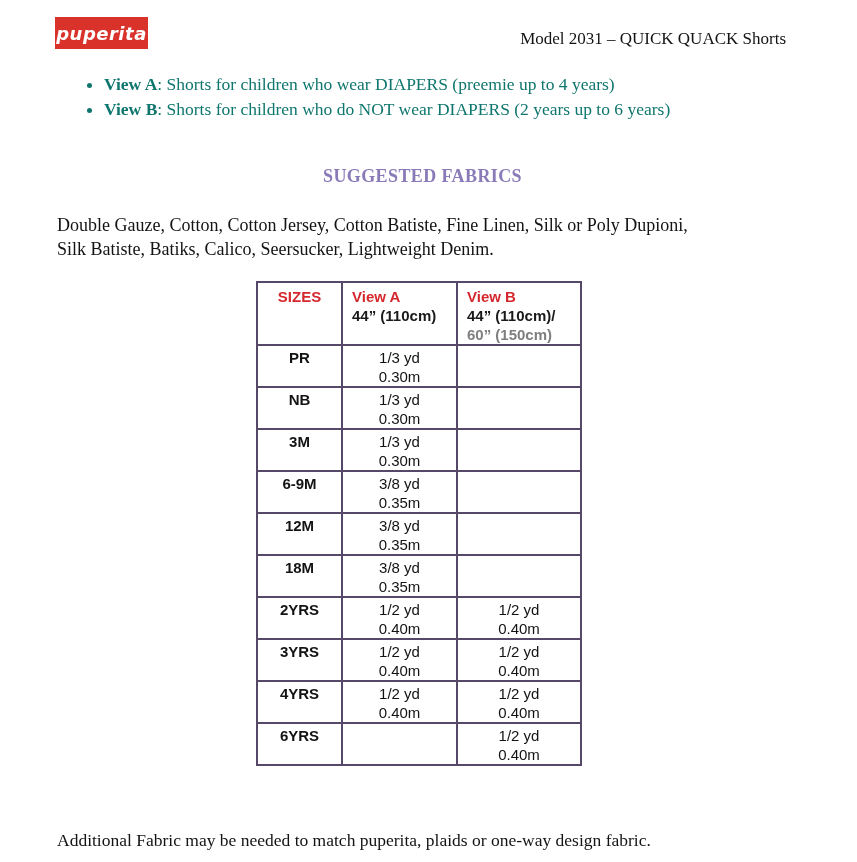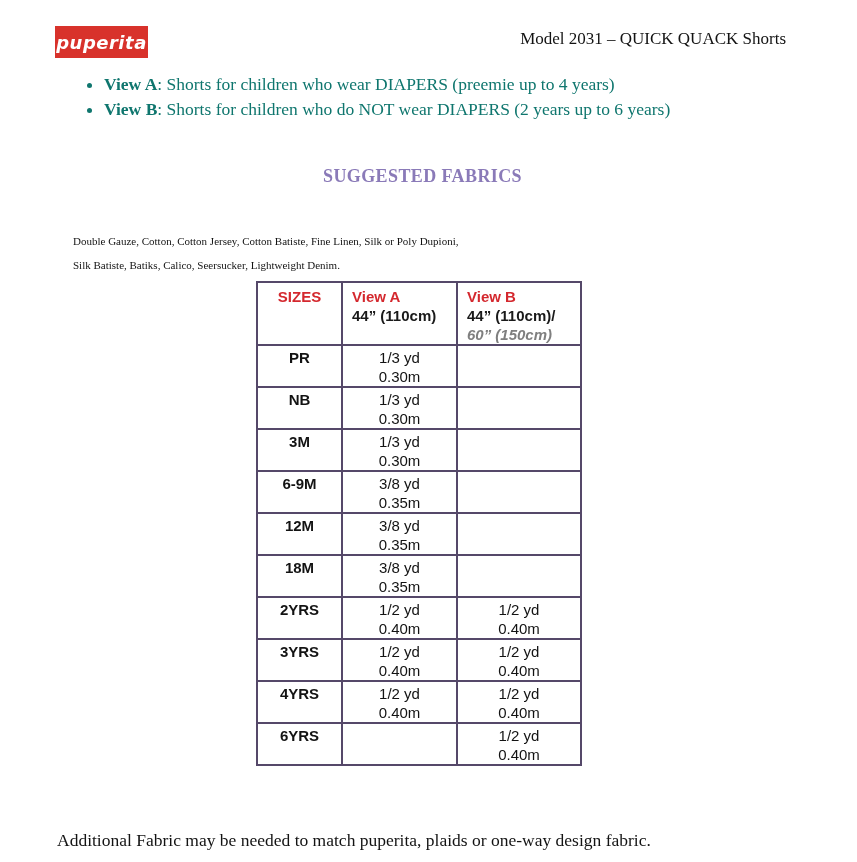--- a/index.html
+++ b/index.html
@@ -13,21 +13,21 @@
   }
   
   .logo{
     position:absolute;left:55px;top:17px;
     width:93px;height:32px;
     background:#d8322b;
     color:#ffffff;
     font-family:"DejaVu Sans",sans-serif;
     font-style:italic;font-weight:bold;
     font-size:18px;letter-spacing:.5px;
-    display:flex;align-items:center;justify-content:center;margin-top:9px;
+    display:flex;align-items:center;justify-content:center;
   }
   
   .doc-title{
     position:absolute;top:29px;right:71px;
     font-size:17px;white-space:nowrap;
   }
   
   .bullets{
     position:absolute;left:62px;top:72px;
     margin:0;padding-left:42px;
@@ -39,21 +39,21 @@
   
   .section-heading{
     position:absolute;left:0;top:166px;width:845px;
     margin:0;text-align:center;
     font-size:18px;font-weight:bold;
     color:#8a7ab8;letter-spacing:.4px;
   }
   
   .fabrics{
     position:absolute;left:57px;top:213px;width:760px;
-    margin:16px;font-size:11px;line-height:24px;
+    margin:0;font-size:18px;line-height:24px;
   }
   .fabrics .line{display:block;}
   
   .ftable{
     position:absolute;left:256px;top:281px;
     border-collapse:collapse;table-layout:fixed;
     font-family:"Liberation Sans",sans-serif;
   }
   .ftable th,.ftable td{
     border:2px solid #554869;
@@ -63,21 +63,21 @@
   }
   .ftable col.c1{width:85px;}
   .ftable col.c2{width:115px;}
   .ftable col.c3{width:124px;}
   .ftable thead th{height:56px;font-weight:bold;text-align:left;padding-left:9px;padding-top:4px;}
   .ftable thead th.c-size{text-align:center;padding-left:0;}
   .ftable tbody td{height:36px;text-align:center;margin-top:16px;}
   .ftable td.sz{font-weight:bold;}
   .red{color:#d4282e;}
   .blk{color:#1a1a1a;}
-  .gry{color:#7f7f7f;font-style:italic;}
+  .gry{color:#7f7f7f;}
   
   .footer-note{
     position:absolute;left:57px;top:830px;
     font-size:17.5px;margin:0;
   }
 </style>
 </head>
 <body>
 
 <div class="page">

